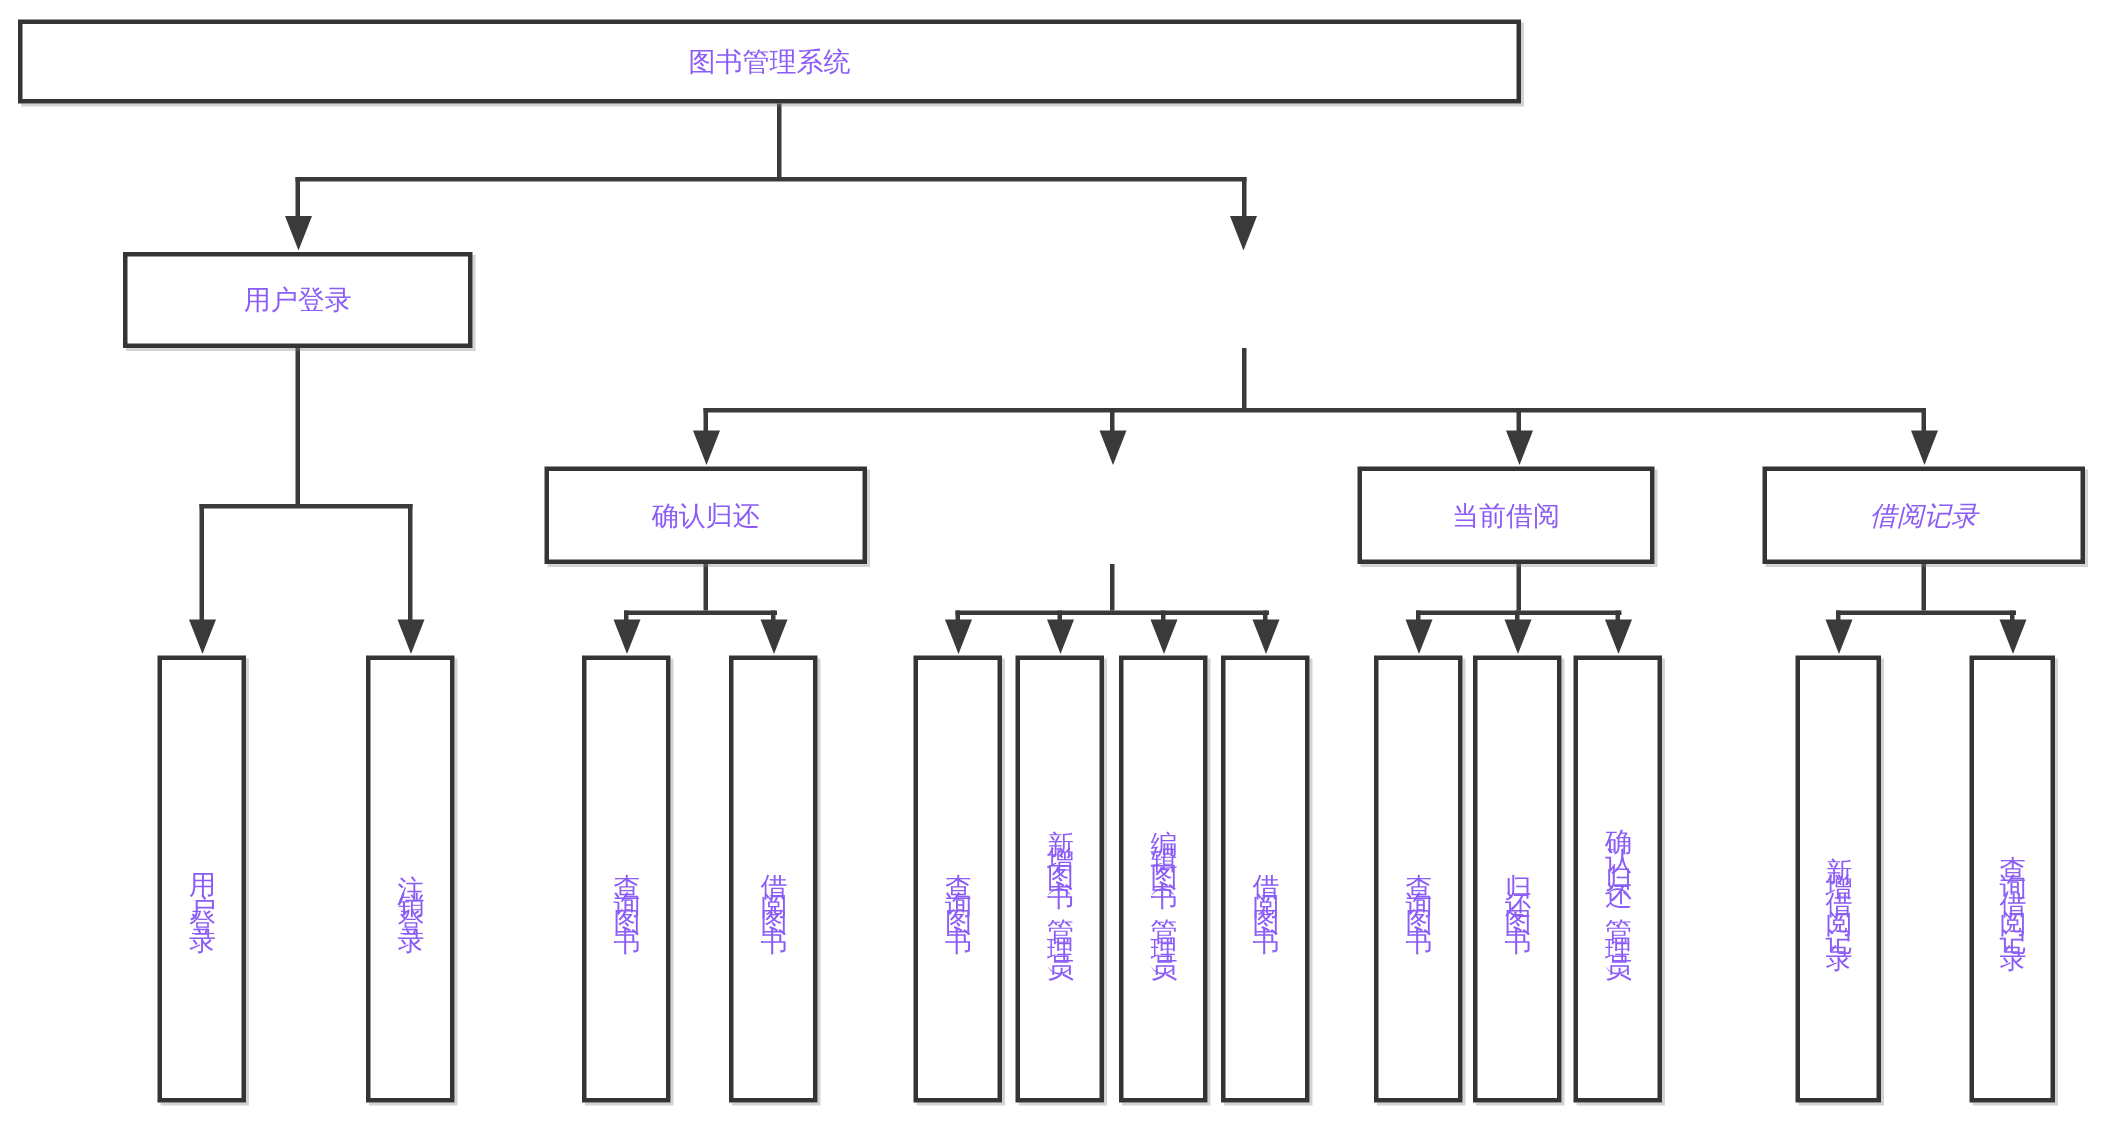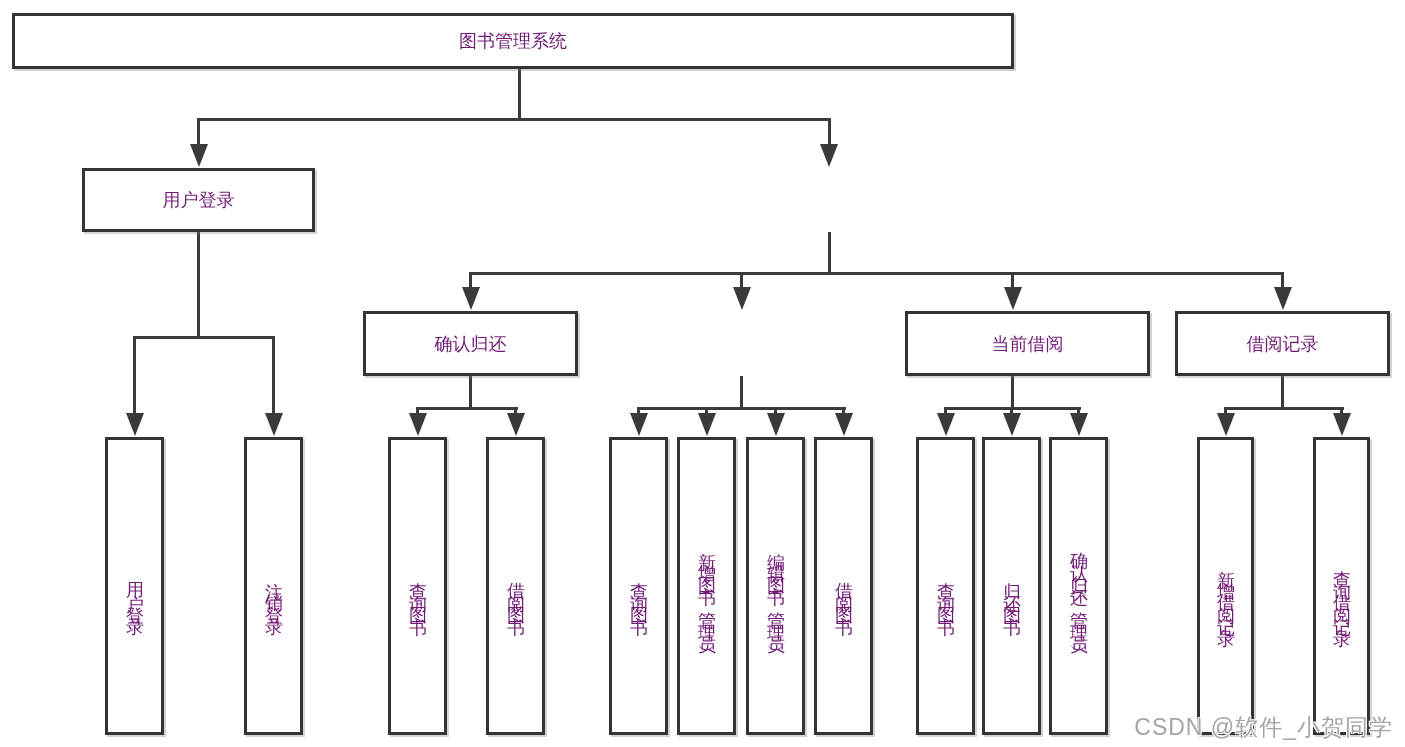--- a/index.html
+++ b/index.html
@@ -10,21 +10,21 @@
     font-family:"Liberation Sans", sans-serif;
     overflow:hidden;
   }
   .box {
     position:absolute;
     box-sizing:border-box;
     background:#ffffff;
     border:3px solid #343434;
     box-shadow:2px 2px 0 rgba(130,130,130,0.35);
     display:flex; align-items:center; justify-content:center;
-    color:#701a75;
+    color:#8b5cf6;
     font-size:18px;
     z-index:2;
   }
   .leaf span {
     writing-mode:vertical-rl;
     text-orientation:mixed;
     letter-spacing:12px;
     padding-top:12px;
     line-height:1.05;
     white-space:nowrap;
@@ -123,24 +123,24 @@
     <span>图书管理系统</span>
   </div>
 
   <div class="box" style="left:82px; top:168px; width:233px; height:64px;">
     <span>用户登录</span>
   </div>
 
   <div class="box" style="left:363px; top:311px; width:215px; height:65px;">
     <span>确认归还</span>
   </div>
-  <div class="box" style="left:905px; top:311px; width:245px; height:65px;">
+  <div class="box" style="left:905px; top:311px; width:198px; height:65px;">
     <span>当前借阅</span>
   </div>
-  <div class="box" style="left:1175px; top:311px; width:215px; height:65px;">
+  <div class="box" style="left:1175px; top:311px; width:215px; height:65px;font-style:italic;">
     <span>借阅记录</span>
   </div>
 
   <div class="box leaf" style="left:105px; top:437px; width:59px; height:298px;">
     <span>用户登录</span>
   </div>
   <div class="box leaf" style="left:244px; top:437px; width:59px; height:298px;">
     <span>注销登录</span>
   </div>
 
@@ -174,15 +174,14 @@
     <span>确认归还（管理员）</span>
   </div>
 
   <div class="box leaf" style="left:1197px; top:437px; width:57px; height:298px;">
     <span>新增借阅记录</span>
   </div>
   <div class="box leaf" style="left:1313px; top:437px; width:57px; height:298px;">
     <span>查询借阅记录</span>
   </div>
 
-  <div class="watermark">CSDN @软件_小贺同学</div>
 
 </div>
 
 </body></html>

